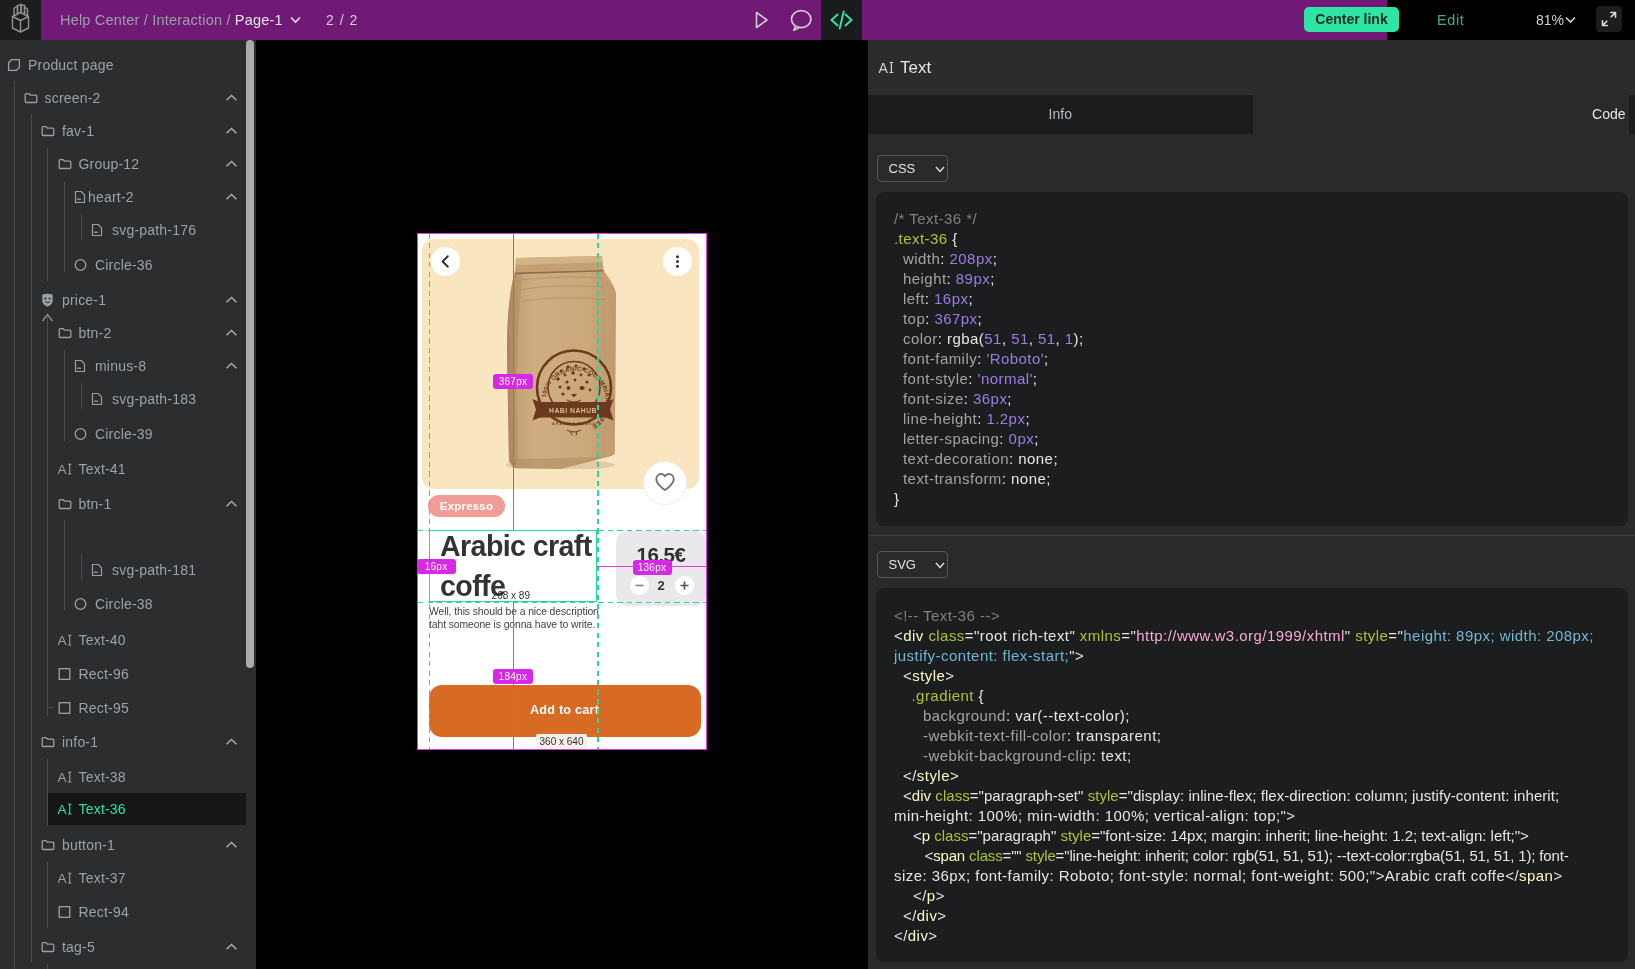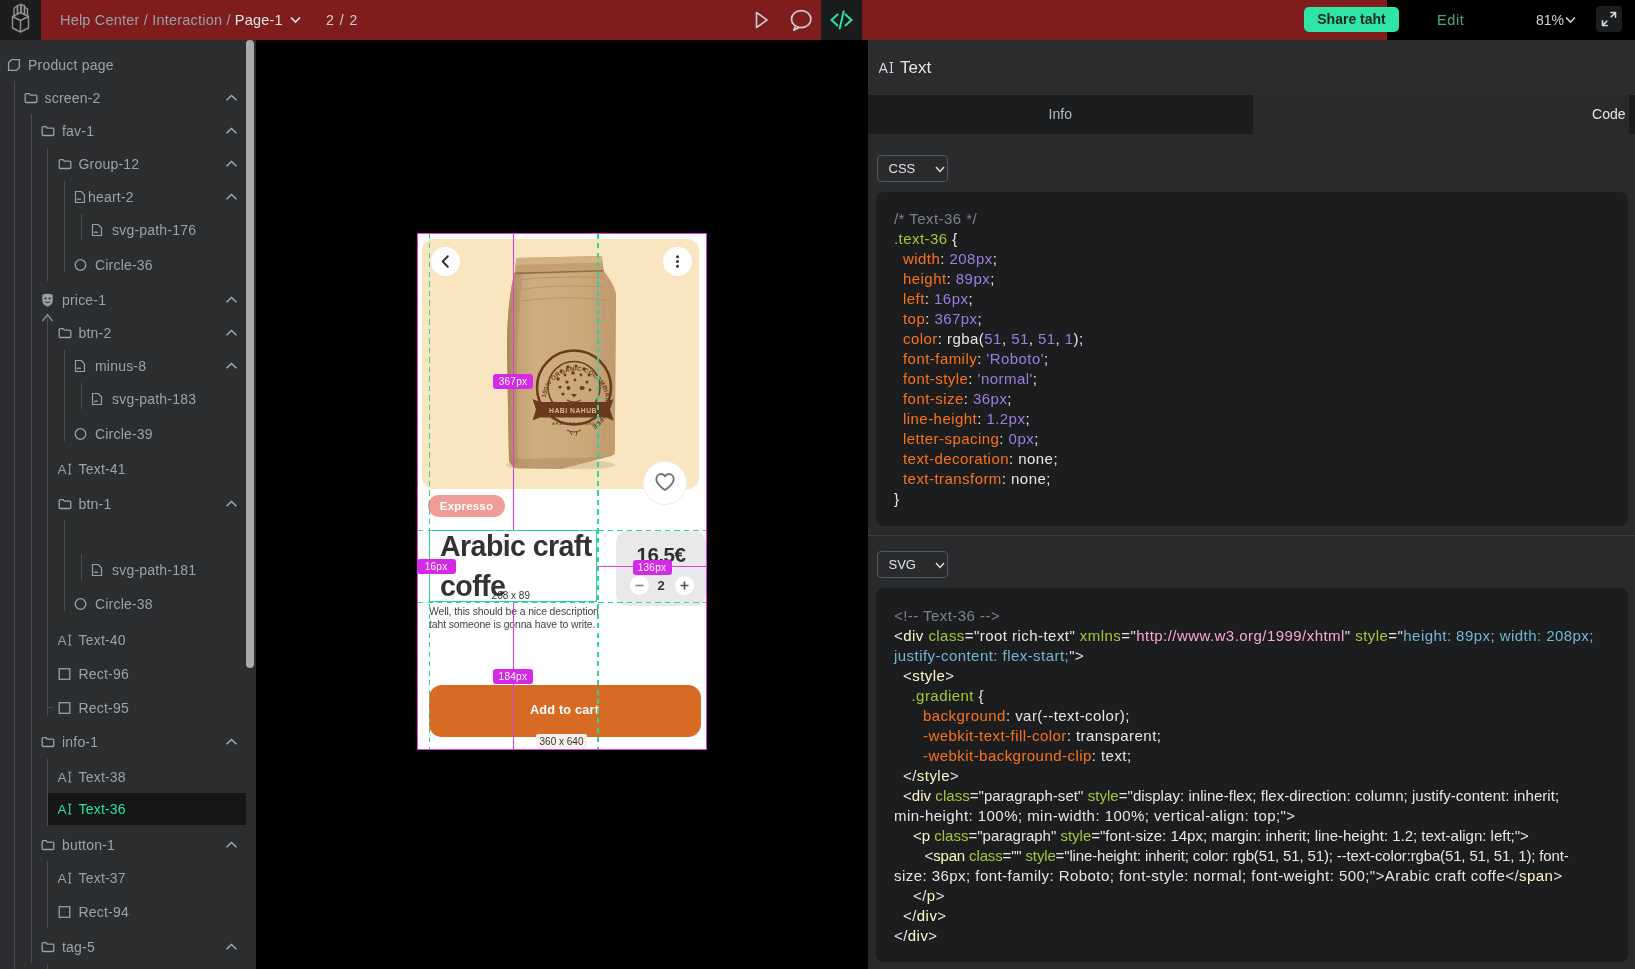--- a/index.html
+++ b/index.html
@@ -2,21 +2,21 @@
 <html><head>
 <meta charset="utf-8">
 <style>
   * { margin:0; padding:0; box-sizing:border-box; }
   html,body { width:1635px; height:969px; background:#000; overflow:hidden;
     font-family:"Liberation Sans", sans-serif; }
   #app { position:absolute; left:0; top:0; width:1635px; height:969px; }
   .abs { position:absolute; }
 
   
-  #topbar { position:absolute; left:0; top:0; width:1387px; height:40px; background:#7f1d1d; }
+  #topbar { position:absolute; left:0; top:0; width:1387px; height:40px; background:#701a75; }
   #logoTile { position:absolute; left:0; top:0; width:41px; height:40px; background:#1c1d1f; }
   #crumb { position:absolute; left:60px; top:0; height:40px; line-height:40px; font-size:14.5px; color:#98a0a8; letter-spacing:.2px;}
   #crumb b { color:#e2e5e7; font-weight:normal; }
   #pages { position:absolute; left:326px; top:0; height:40px; line-height:40px; font-size:14px; color:#cdd1d4; letter-spacing:1px;}
   #codeTile { position:absolute; left:821px; top:0; width:41px; height:40px; background:#1a1b1d; }
   #shareBtn { position:absolute; left:1304px; top:7px; width:95px; height:25px; border-radius:5px; background:#2ee5a5;
      color:#172721; font-size:14px; font-weight:bold; text-align:center; line-height:25px; }
   #editPage { position:absolute; left:1437px; top:0; height:40px; line-height:40px; font-size:14.5px; color:#47a68d; letter-spacing:.6px;}
   #zoomPct { position:absolute; left:1536px; top:0; height:40px; line-height:40px; font-size:14px; color:#d0d3d6; }
   #expandTile { position:absolute; left:1596px; top:6px; width:26px; height:26px; border-radius:4px; background:#1c1d1f; }
@@ -68,21 +68,21 @@
   .tabLbl { position:absolute; top:0; height:39px; line-height:39px; font-size:14px; }
   .drop { position:absolute; left:8.5px; width:71.5px; height:27px; border:1px solid #55585b; border-radius:4px;
      color:#dfe2e4; font-size:13px; line-height:25px; padding-left:11px; }
   .codeBlock { position:absolute; left:8px; width:752px; border-radius:8px; background:#1c1d1f;
      font-size:15px; line-height:20px; letter-spacing:0.45px; color:#e5e6e8; overflow:hidden;}
   .codeBlock div { padding-left:18px; height:20px; white-space:pre; }
   #divider { position:absolute; left:0; top:494.5px; width:767px; height:1.5px; background:#3e3f41; }
   .cg { color:#7e8184; } 
   .ck { color:#fef9c3; } 
   .ca { color:#a9c535; } 
-  .cp { color:#f97316; } 
+  .cp { color:#a3a3a3; } 
   .cv { color:#9b7de4; } 
   .cu { color:#f9a8d4; } 
   .ct { color:#72b6d2; } 
 </style>
 </head>
 <body>
 <div id="app">
   <div id="topbar">
     <div id="logoTile">
       <svg width="41" height="40" viewBox="0 0 41 40">
@@ -111,21 +111,21 @@
     </svg>
     <div id="codeTile">
       <svg width="41" height="40" viewBox="0 0 41 40">
         <g stroke="#2ce4a4" stroke-width="2" fill="none" stroke-linecap="round">
           <path d="M16.5 14.5 L10.5 20 L16.5 25.5"></path>
           <path d="M24.5 14.5 L30.5 20 L24.5 25.5"></path>
           <path d="M22.7 11.5 L18.7 28.5"></path>
         </g>
       </svg>
     </div>
-    <div id="shareBtn">Share taht</div>
+    <div id="shareBtn">Center link</div>
     <div id="editPage">Edit page</div>
     <div id="zoomPct">81%</div>
     <svg class="abs" style="left:1564px;top:15px" width="13" height="10" viewBox="0 0 13 10">
       <path d="M2 2.5 L6.5 7 L11 2.5" stroke="#d0d3d6" stroke-width="1.6" fill="none"></path>
     </svg>
     <div id="expandTile">
       <svg width="26" height="26" viewBox="0 0 26 26">
         <g stroke="#d6d9db" stroke-width="1.6" fill="none" stroke-linecap="round" stroke-linejoin="round">
           <path d="M10.8 15.2 L6.5 19.5 M6.5 14.8 L6.5 19.5 L11.2 19.5"></path>
           <path d="M15.2 10.8 L19.5 6.5 M14.8 6.5 L19.5 6.5 L19.5 11.2"></path>

